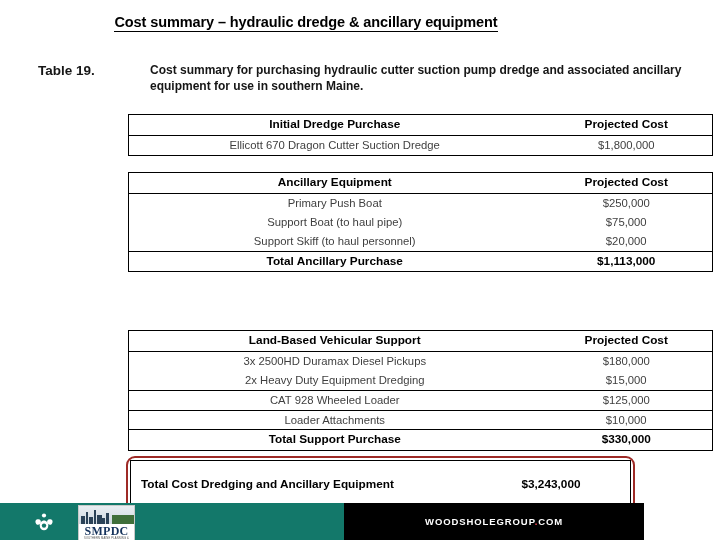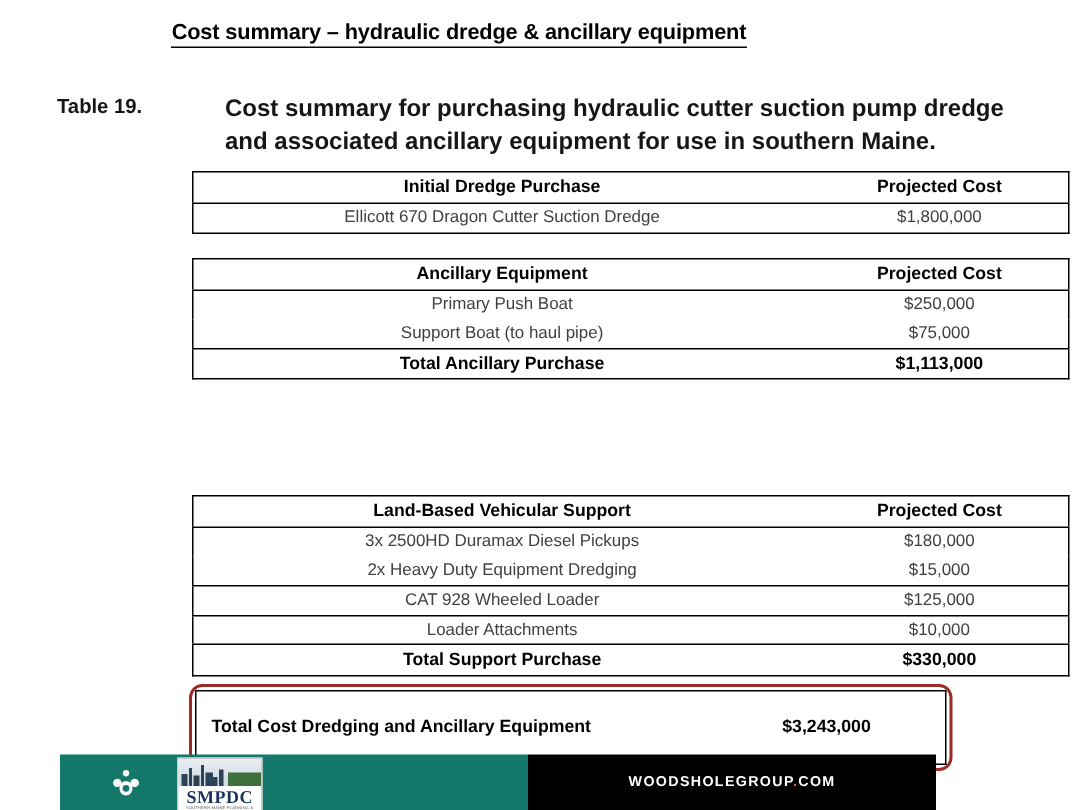--- a/index.html
+++ b/index.html
@@ -43,21 +43,21 @@
     color: #161616;
   }
   .caption-label {
     font-size: 13.5px;
     font-weight: bold;
     width: 112px;
     flex: 0 0 112px;
     line-height: 1.35;
   }
   .caption-text {
-    font-size: 16px;
+    font-size: 12px;
     font-weight: bold;
     line-height: 1.35;
     flex: 1 1 auto;
   }
 
   
   .cost-table {
     position: absolute;
     left: 128px;
     width: 585px;
@@ -123,24 +123,23 @@
     white-space: nowrap;
   }
   .grand-total td.gt-label { text-align: left; padding-left: 10px; }
   .grand-total td.gt-value { width: 30%; text-align: center; }
 
   
   .footer {
     position: absolute;
     left: 0;
     bottom: 0;
-    width: 584px;
+    width: 644px;
     height: 37px;
     display: flex;
-    padding-left: 40px;
   }
   .footer-green {
     width: 365px;
     background: #13786a;
     display: flex;
     align-items: center;
     position: relative;
   }
   .footer-blue {
     width: 318px;
@@ -250,20 +249,24 @@
     <td>Ancillary Equipment</td>
     <td class="cost-col">Projected Cost</td>
   </tr>
   <tr>
     <td>Primary Push Boat</td>
     <td class="cost-col">$250,000</td>
   </tr>
   <tr>
     <td>Support Boat (to haul pipe)</td>
     <td class="cost-col">$75,000</td>
+  </tr>
+  <tr class="sep">
+    <td>Support Skiff (to haul personnel)</td>
+    <td class="cost-col">$20,000</td>
   </tr>
   <tr class="total">
     <td>Total Ancillary Purchase</td>
     <td class="cost-col">$1,113,000</td>
   </tr>
 </tbody>
   </table>
 
 <table class="cost-table" id="table-land">
   <tbody>

